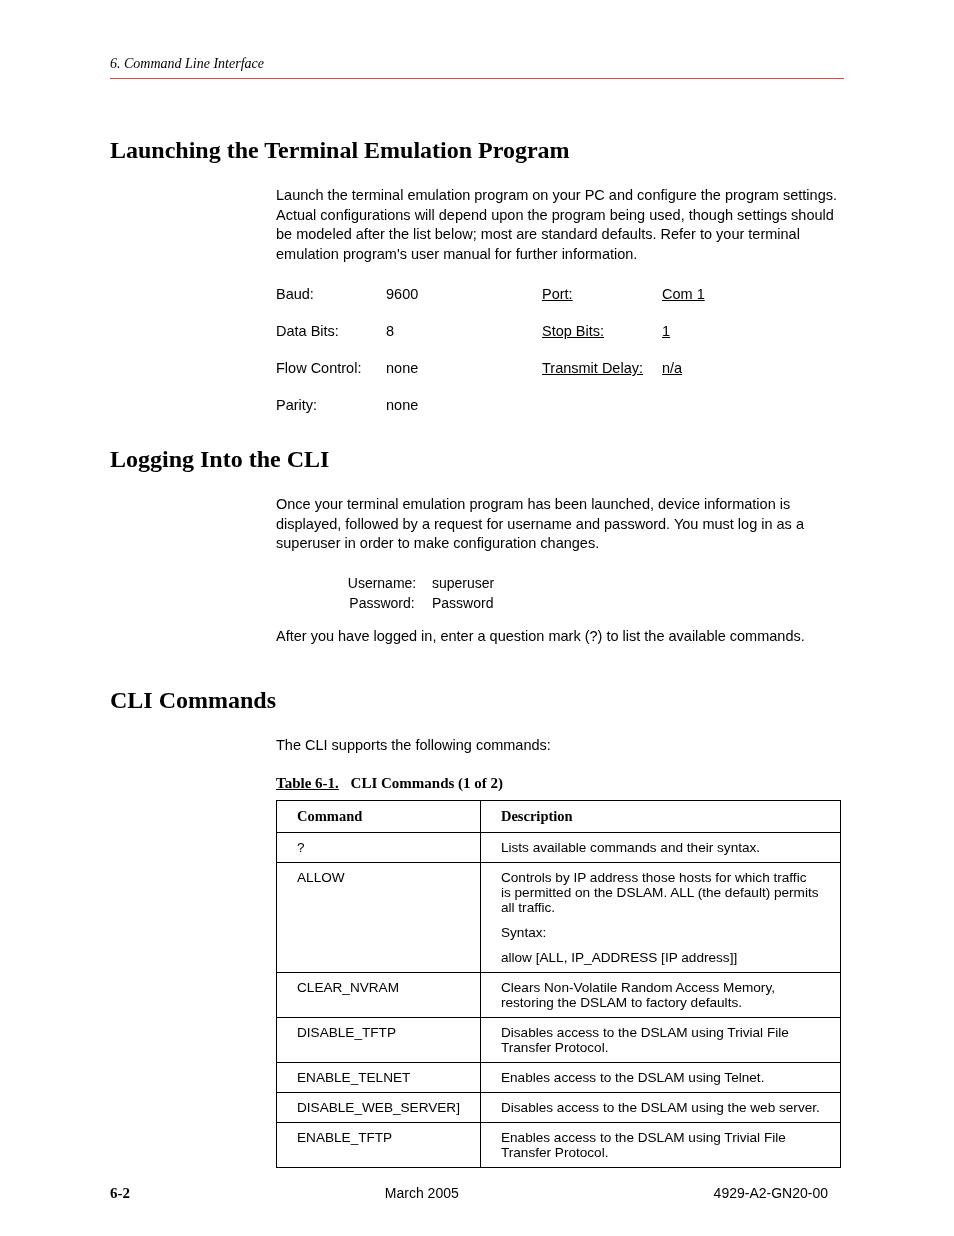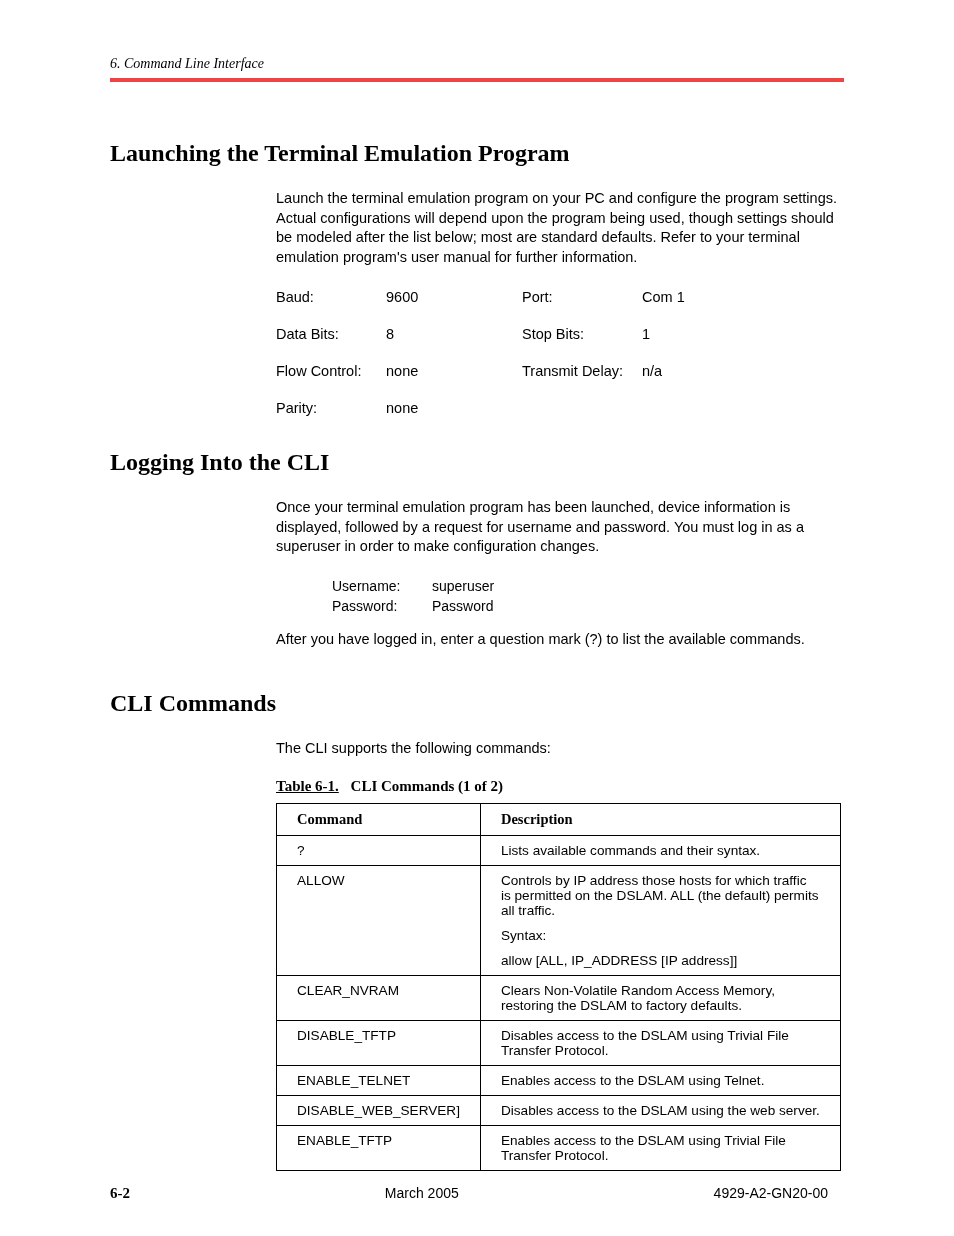--- a/index.html
+++ b/index.html
@@ -11,21 +11,21 @@
       background: white;
       color: #000;
       position: relative;
       padding: 56px 110px 0 110px;
     }
     .header {
       font-family: "Times New Roman", Times, serif;
       font-style: italic;
       font-size: 14px;
       padding-bottom: 6px;
-      border-bottom: 4px solid #ef4444;
+      border-bottom: 1px solid #ef4444;
       margin-bottom: 58px;
     }
     h2 {
       font-family: "Times New Roman", Times, serif;
       font-weight: bold;
       font-size: 24px;
       margin-bottom: 22px;
     }
     .body-text {
       margin-left: 166px;
@@ -39,27 +39,27 @@
     }
     .settings-row { display: flex; }
     .settings-col {
       display: flex;
       flex-direction: column;
       gap: 16px;
     }
     .settings-item { display: flex; font-size: 14.5px; line-height: 1.45; }
     .col-left-label { width: 110px; }
     .col-left-val { width: 60px; }
-    .col-right { margin-left: 76px; }
+    .col-right { margin-left: 96px; text-decoration: underline; }
     .col-right-label { width: 120px; }
     .creds {
       margin-left: 222px;
       margin-bottom: 14px;
     }
-    .creds-row { display: flex; font-size: 14px; line-height: 1.4; }
+    .creds-row { display: flex; font-size: 14px; line-height: 1.4; text-align: center; }
     .creds-label { width: 100px; }
     .section-gap { margin-bottom: 40px; }
     .table-caption {
       font-family: "Times New Roman", Times, serif;
       font-size: 15px;
       margin-left: 166px;
       margin-bottom: 8px;
     }
     .table-caption .tbl-num { font-weight: bold; text-decoration: underline; }
     .table-caption .tbl-title { font-weight: bold; margin-left: 8px; }

